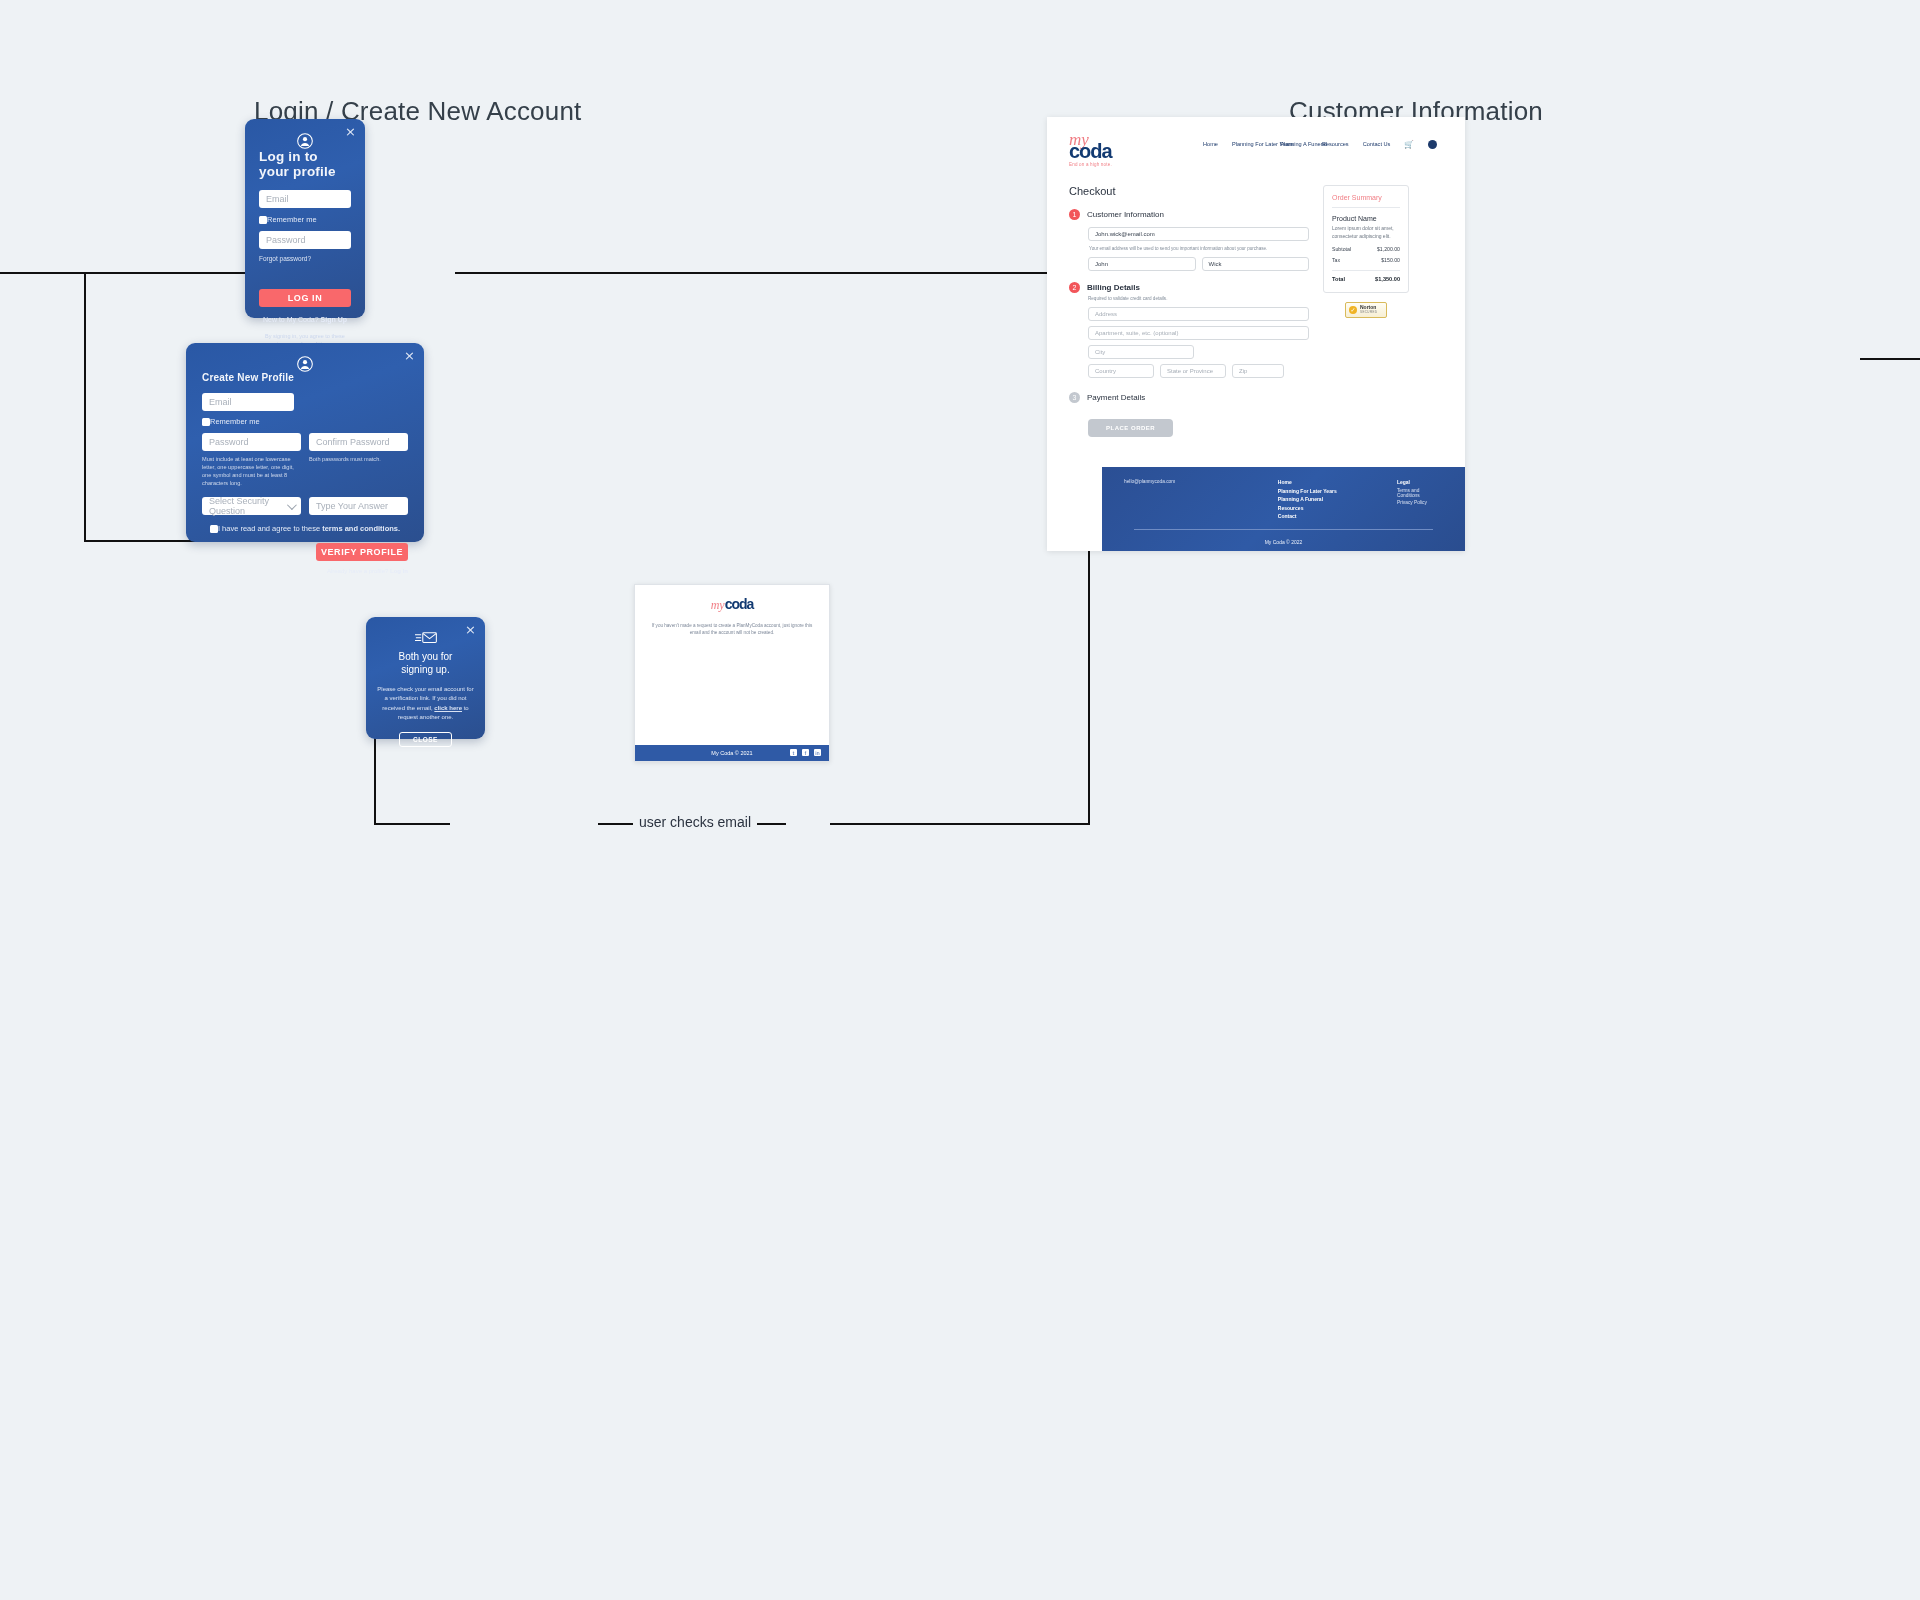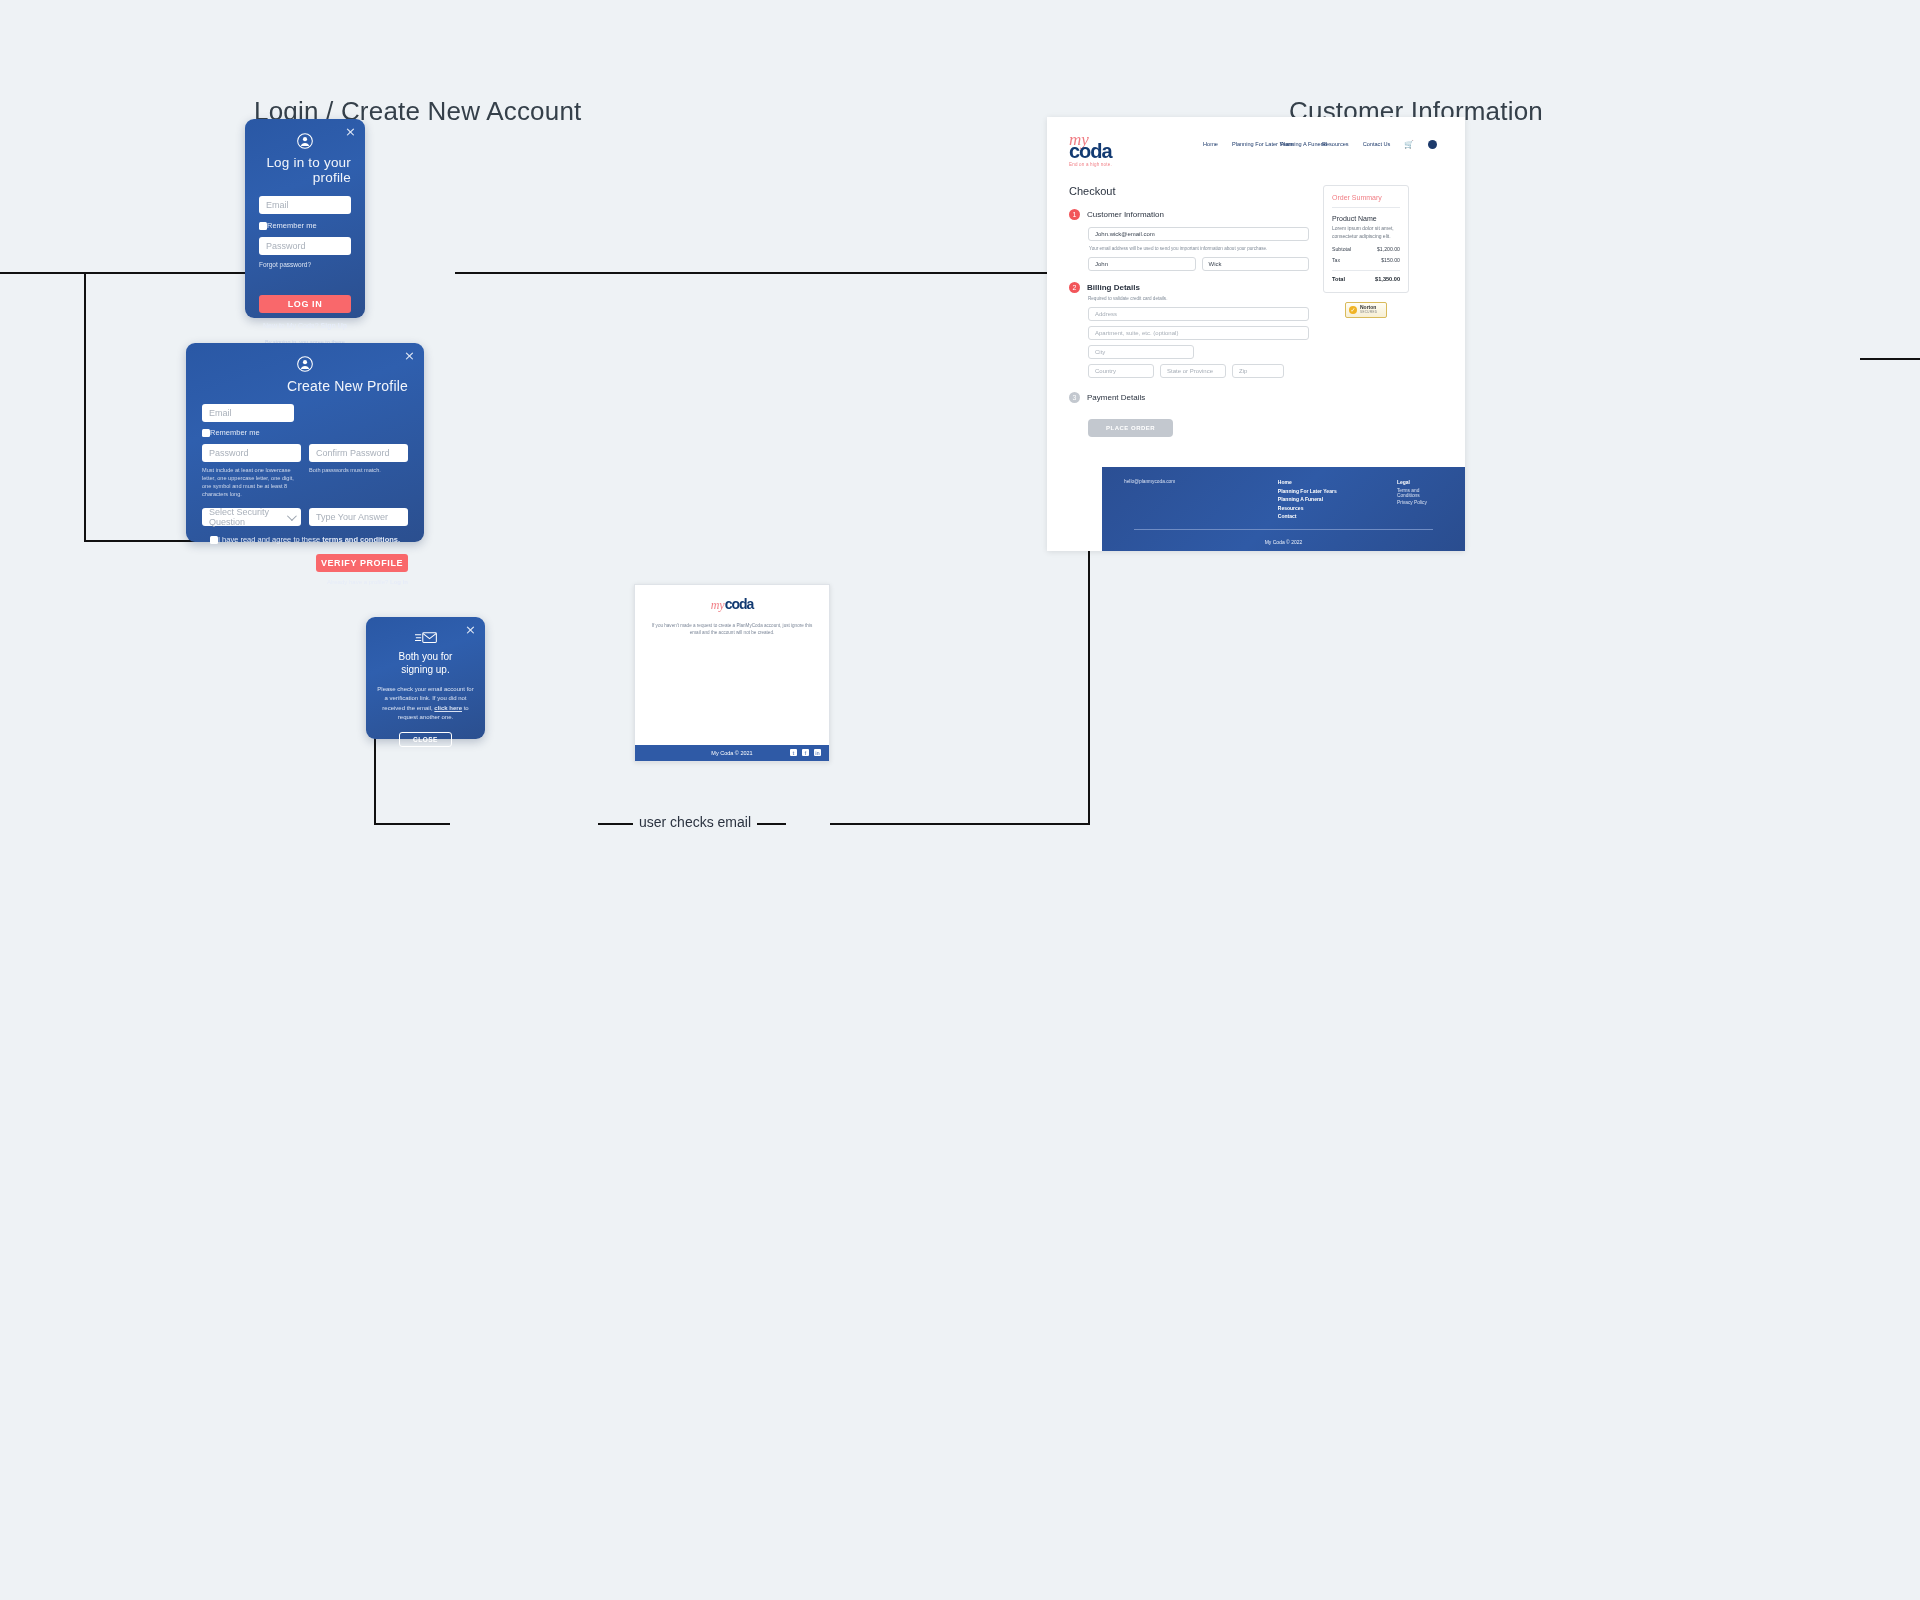--- a/index.html
+++ b/index.html
@@ -51,22 +51,22 @@
     box-shadow: 0 3px 10px rgba(20,40,80,.25);
     color: #fff;
   }
   .modal .close-x {
     position: absolute; right: 9px; top: 6px;
     font-size: 13px; line-height: 1; color: #dfe7f5;
     cursor: pointer; font-family: "DejaVu Sans", sans-serif;
   }
   .avatar-ic { display:block; margin: 0 auto; }
   .modal-heading {
-    text-align: right; font-size: 13.5px; font-weight: 400;
-    color: #f2f5fb; margin-top: 6px; letter-spacing: .2px;
+    text-align: left; font-size: 13.5px; font-weight: 700;
+    color: #f2f5fb; letter-spacing: .2px;
   }
   .field {
     background: #fff; border-radius: 3px; height: 18px;
     display: flex; align-items: center;
     padding: 0 7px; color: #a9b0ba; font-size: 9px;
     position: relative;
   }
   .field.sel::after {
     content: ""; position: absolute; right: 7px; top: 6px;
     width: 6px; height: 6px;
@@ -284,21 +284,21 @@
 
   <div class="modal" id="create-modal">
     <div class="close-x">×</div>
 
     <svg class="avatar-ic" width="16" height="16" viewBox="0 0 24 24">
       <circle cx="12" cy="12" r="11" fill="none" stroke="#ffffff" stroke-width="1.6"></circle>
       <circle cx="12" cy="9.2" r="3.1" fill="#ffffff"></circle>
       <path d="M5.6 19.5a6.8 6.8 0 0 1 12.8 0z" fill="#ffffff"></path>
     </svg>
 
-    <div class="modal-heading" style="font-size:14px;">Create New Profile</div>
+    <div class="modal-heading" style="font-size:10px;">Create New Profile</div>
 
     <div style="margin-top:10px; width:92px;">
       <div class="field">Email</div>
     </div>
 
     <div class="cbrow" style="margin-top:6px;">
       <span class="cbox"></span>
       <span>Remember me</span>
     </div>
 

